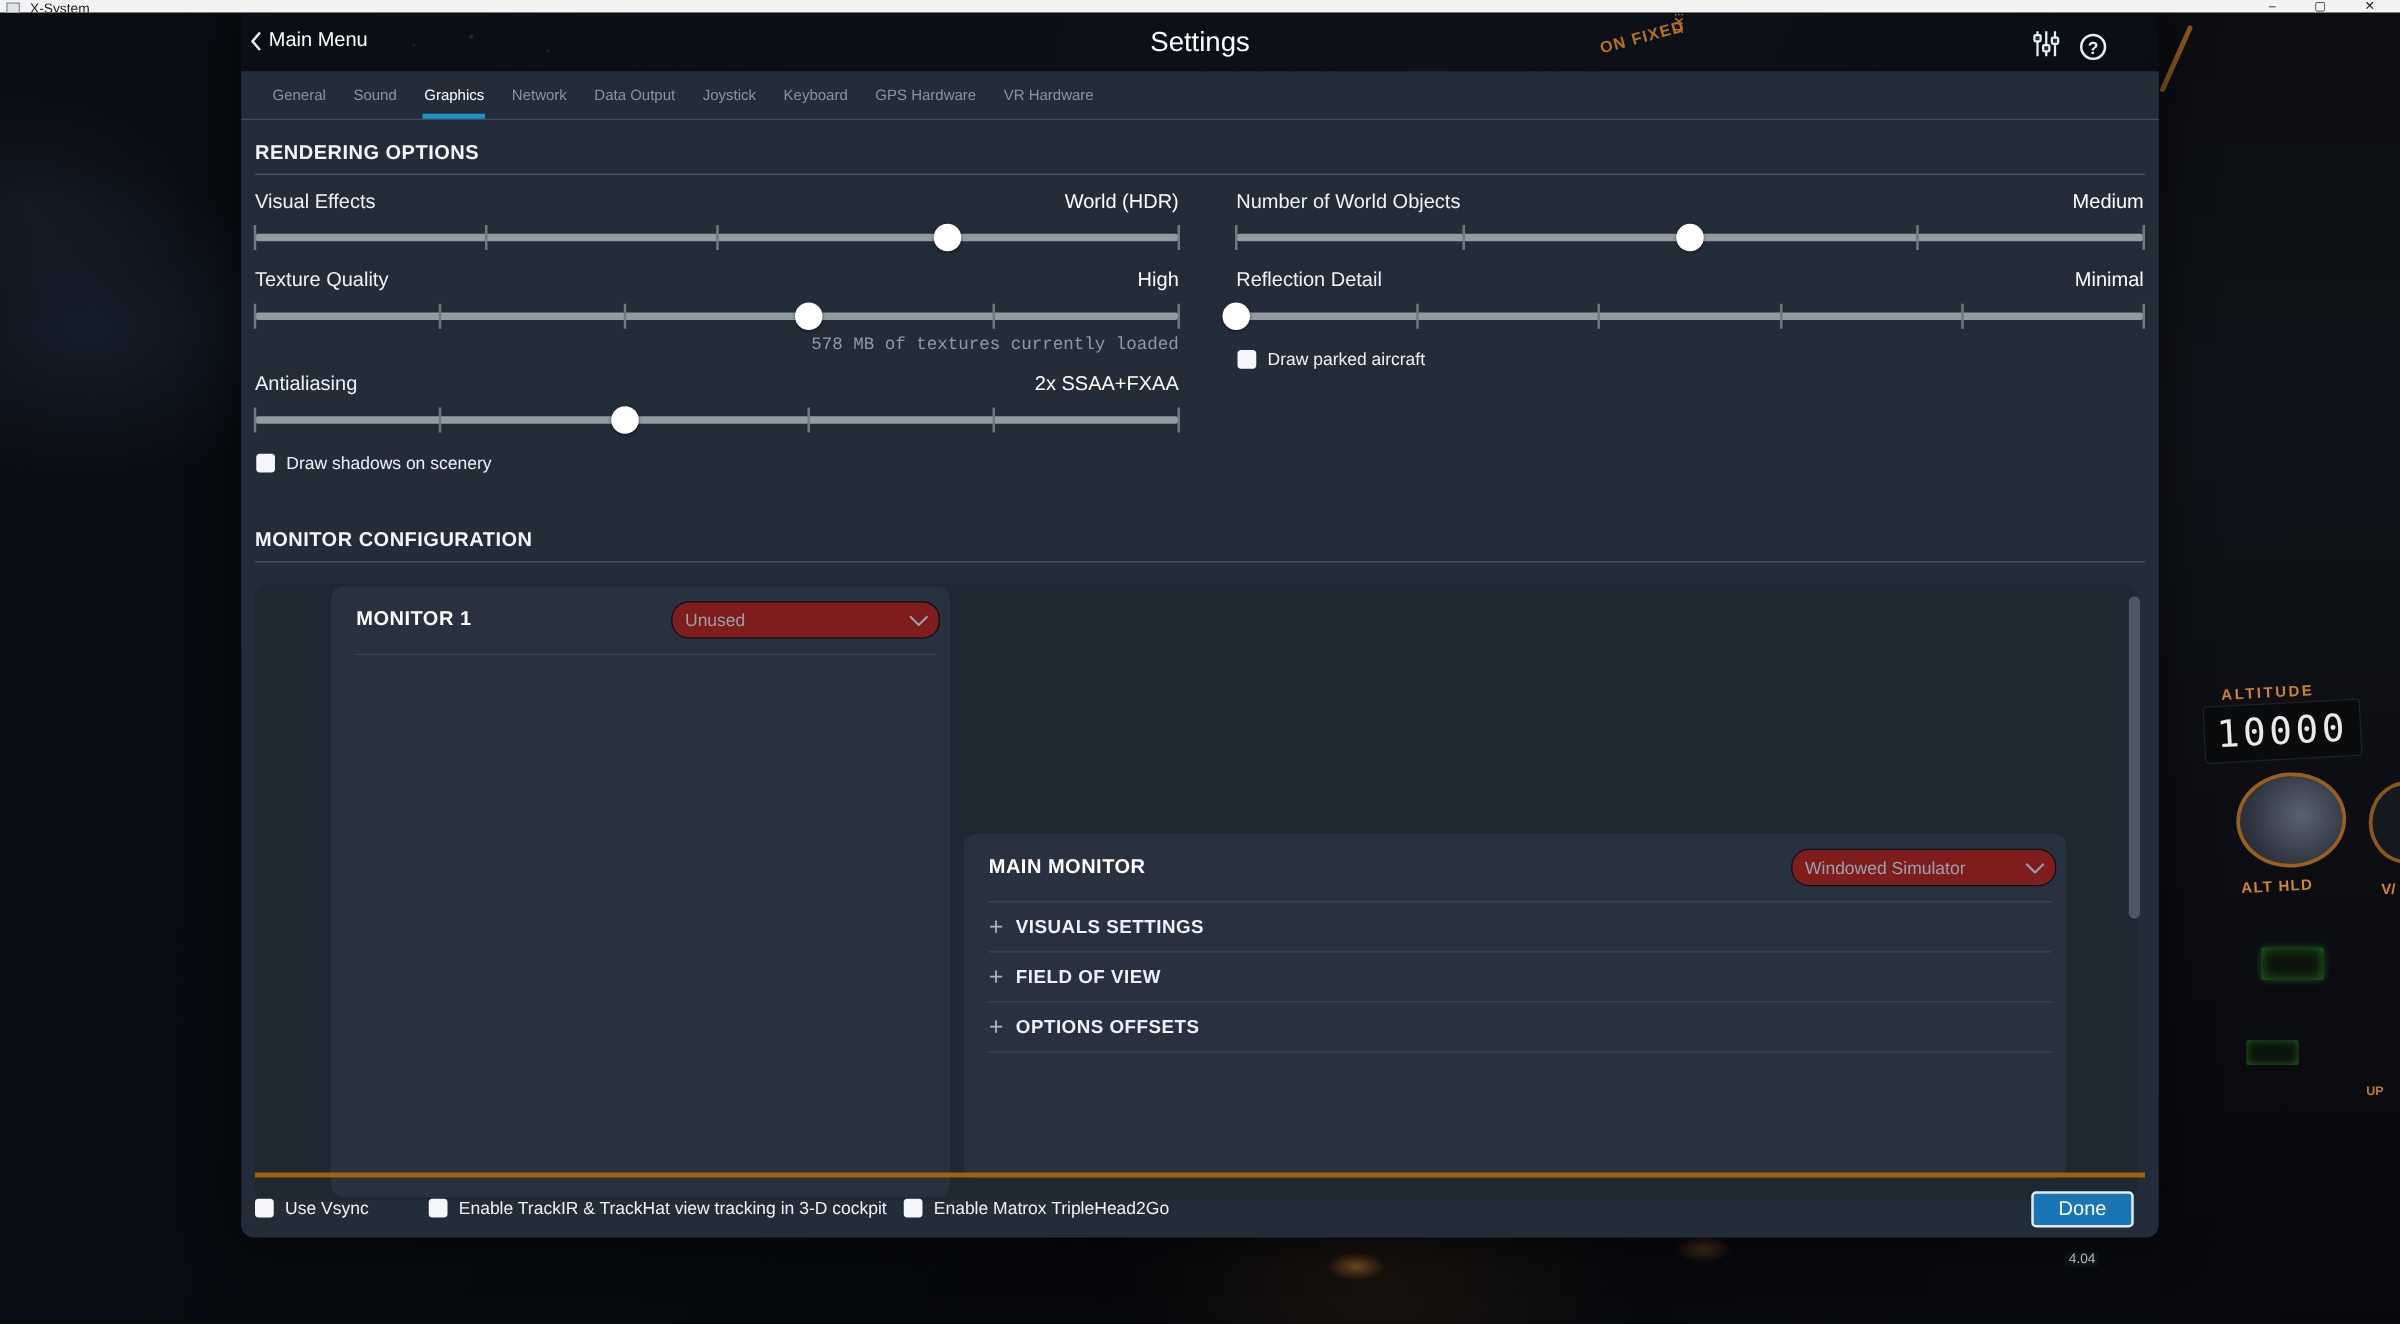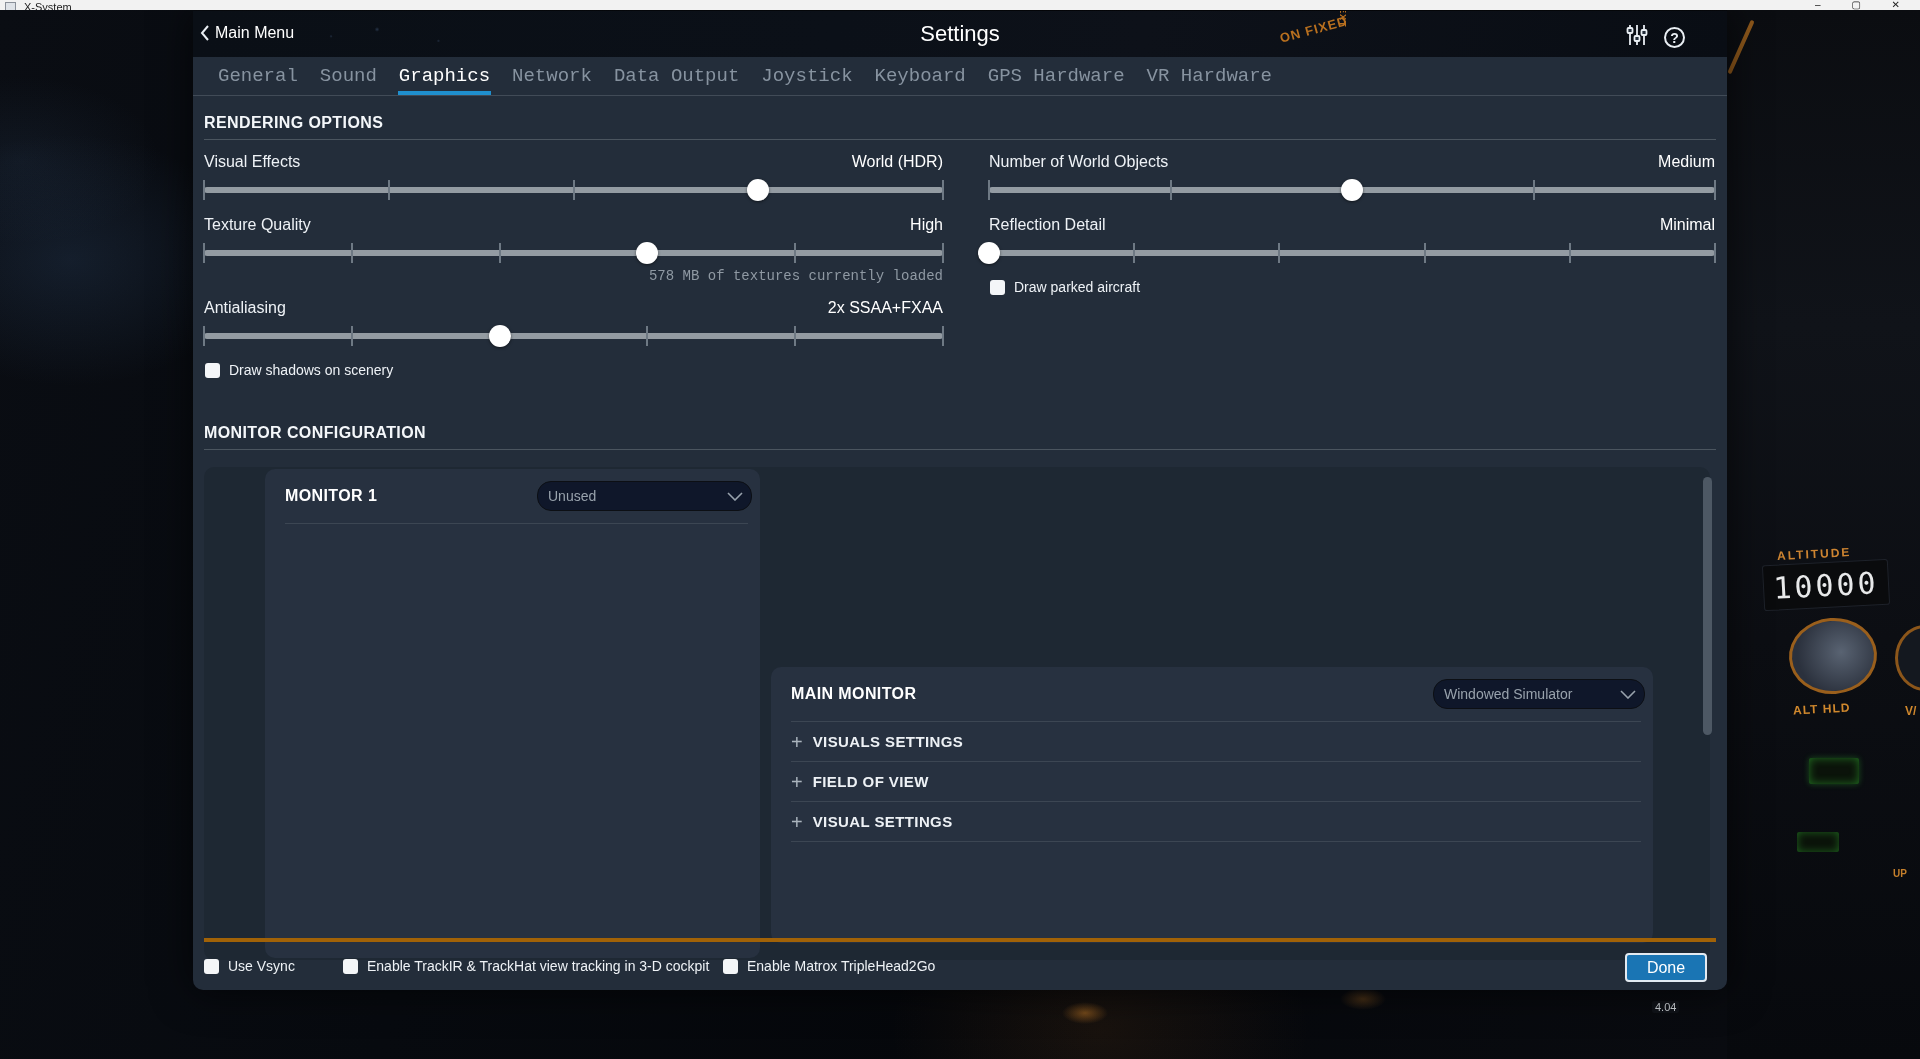--- a/index.html
+++ b/index.html
@@ -70,22 +70,22 @@
   .hdr-icons .icon-btn { cursor:pointer; display:block; }
   .help-circle { width:21px; height:21px; border:2px solid #e9eef3; border-radius:50%; color:#e9eef3;
     font-size:14px; font-weight:bold; text-align:center; line-height:18px; }
 
   .dlg-body { position:absolute; left:0; top:46px; width:100%; height:933px; background:#232d3a;
     border-radius:0 0 10px 10px; }
 
   
   .tabs { position:absolute; left:0; top:0; width:100%; height:39px; padding-left:24px;
     display:flex; gap:20px; align-items:stretch; border-bottom:1px solid #414b57; }
-  .tab { color:#8793a0; font-size:19px; display:flex; align-items:center; padding:0 1px;
-    cursor:pointer; position:relative;font-family:Liberation Mono, monospace; }
+  .tab { color:#8793a0; font-size:12px; display:flex; align-items:center; padding:0 1px;
+    cursor:pointer; position:relative; }
   .tab.active { color:#fff; }
   .tab.active::after { content:""; position:absolute; left:0; right:0; bottom:0; height:4px;
     background:#1f8fce; }
 
   .content { position:absolute; left:11px; top:40px; width:1512px; height:840px; }
   .section-heading { color:#f4f7fa; font-size:16px; font-weight:bold; letter-spacing:.4px; }
   .h-div { border:none; border-top:1px solid #4b555f; margin:7px 0 0 0; }
 
   
   .sliders-grid { display:grid; grid-template-columns: 739px 726px; column-gap:46px; margin-top:13px; }
@@ -108,21 +108,21 @@
   
   .monitor-container { position:relative; margin-top:17px; width:1506px; height:493px;
     background:#1e2833; border-radius:10px; }
   .card { position:absolute; background:#273140; border-radius:10px; }
   .card-m1 { left:61px; top:2px; width:495px; height:489px; }
   .card-mm { left:567px; top:200px; width:882px; height:276px; }
   .card-head { position:absolute; left:20px; right:8px; top:0; height:54px; display:flex;
     align-items:center; justify-content:space-between; }
   .card-title { color:#fff; font-size:16px; font-weight:bold; letter-spacing:.4px; }
   .card-div { position:absolute; left:20px; right:12px; top:54px; border-top:1px solid #3c4653; }
-  .dropdown { height:30px; background:#0f172a; border:1px solid #0c0f14; border-radius:14px;
+  .dropdown { height:30px; background:#7f1d1d; border:1px solid #0c0f14; border-radius:14px;
     display:flex; align-items:center; justify-content:space-between; padding:0 8px 0 10px;
     cursor:pointer; }
   .dd-m1 { width:215px; }
   .dd-mm { width:212px; }
   .dd-text { color:#98a2ac; font-size:14px; }
   .dd-chev { flex:none; margin-left:8px; }
   .mm-sections { position:absolute; left:20px; right:12px; top:55px; }
   .expand-row { height:40px; display:flex; align-items:center; gap:10px;
     border-bottom:1px solid #3c4653; cursor:pointer; }
   .plus-icon { color:#aab4bd; font-size:20px; font-weight:normal; line-height:20px; }
@@ -342,21 +342,21 @@
                 <div class="expand-row">
                   <span class="plus-icon">+</span>
                   <span class="expand-label">VISUALS SETTINGS</span>
                 </div>
                 <div class="expand-row">
                   <span class="plus-icon">+</span>
                   <span class="expand-label">FIELD OF VIEW</span>
                 </div>
                 <div class="expand-row">
                   <span class="plus-icon">+</span>
-                  <span class="expand-label">VISUAL SETTINGS</span>
+                  <span class="expand-label">OPTIONS OFFSETS</span>
                 </div>
               </div>
           </div>
 
           <div class="scroll-thumb"></div>
         </div>
       </div>
 
       <div class="footer">
         <div class="footer-checks" id="footer-checks">

